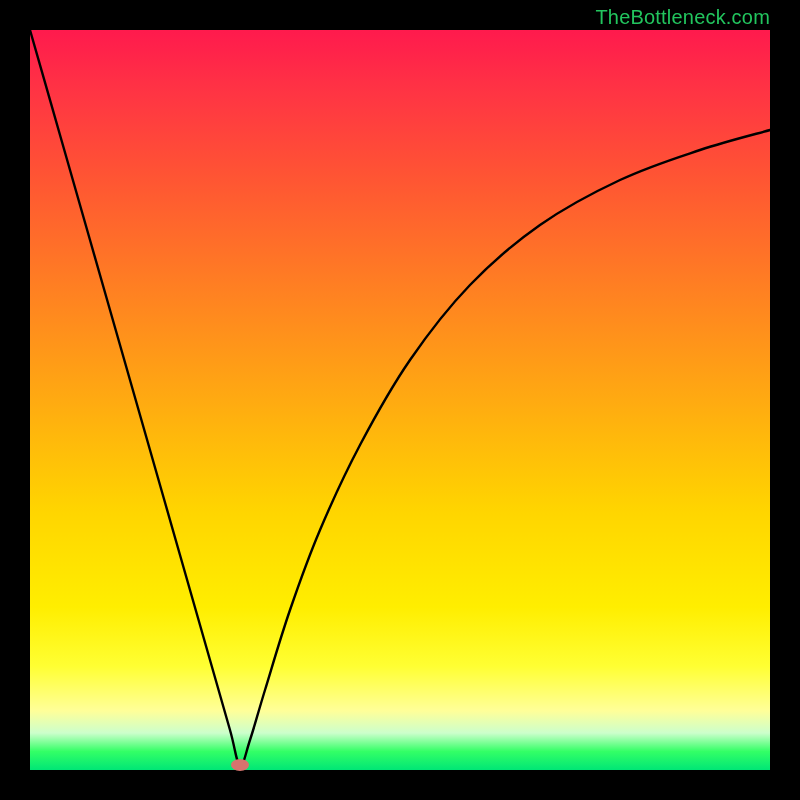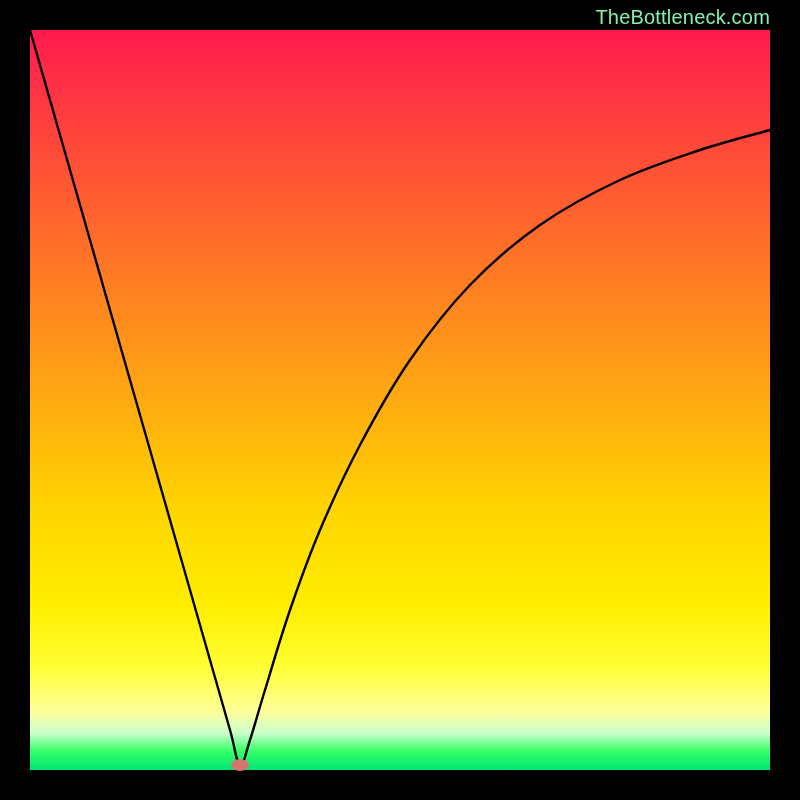--- a/index.html
+++ b/index.html
@@ -29,21 +29,21 @@
       #ffff99 92%,
       #ccffcc 95%,
       #33ff66 97.5%,
       #00e676 100%
     );
   }
   .attribution {
     position: absolute;
     top: 6px;
     right: 30px;
-    color: #86efac;
+    color: #22c55e;
     font-size: 20px;
     letter-spacing: 0.2px;
   }
   svg.curve {
     position: absolute;
     left: 30px;
     top: 30px;
     width: 740px;
     height: 740px;
     overflow: visible;

